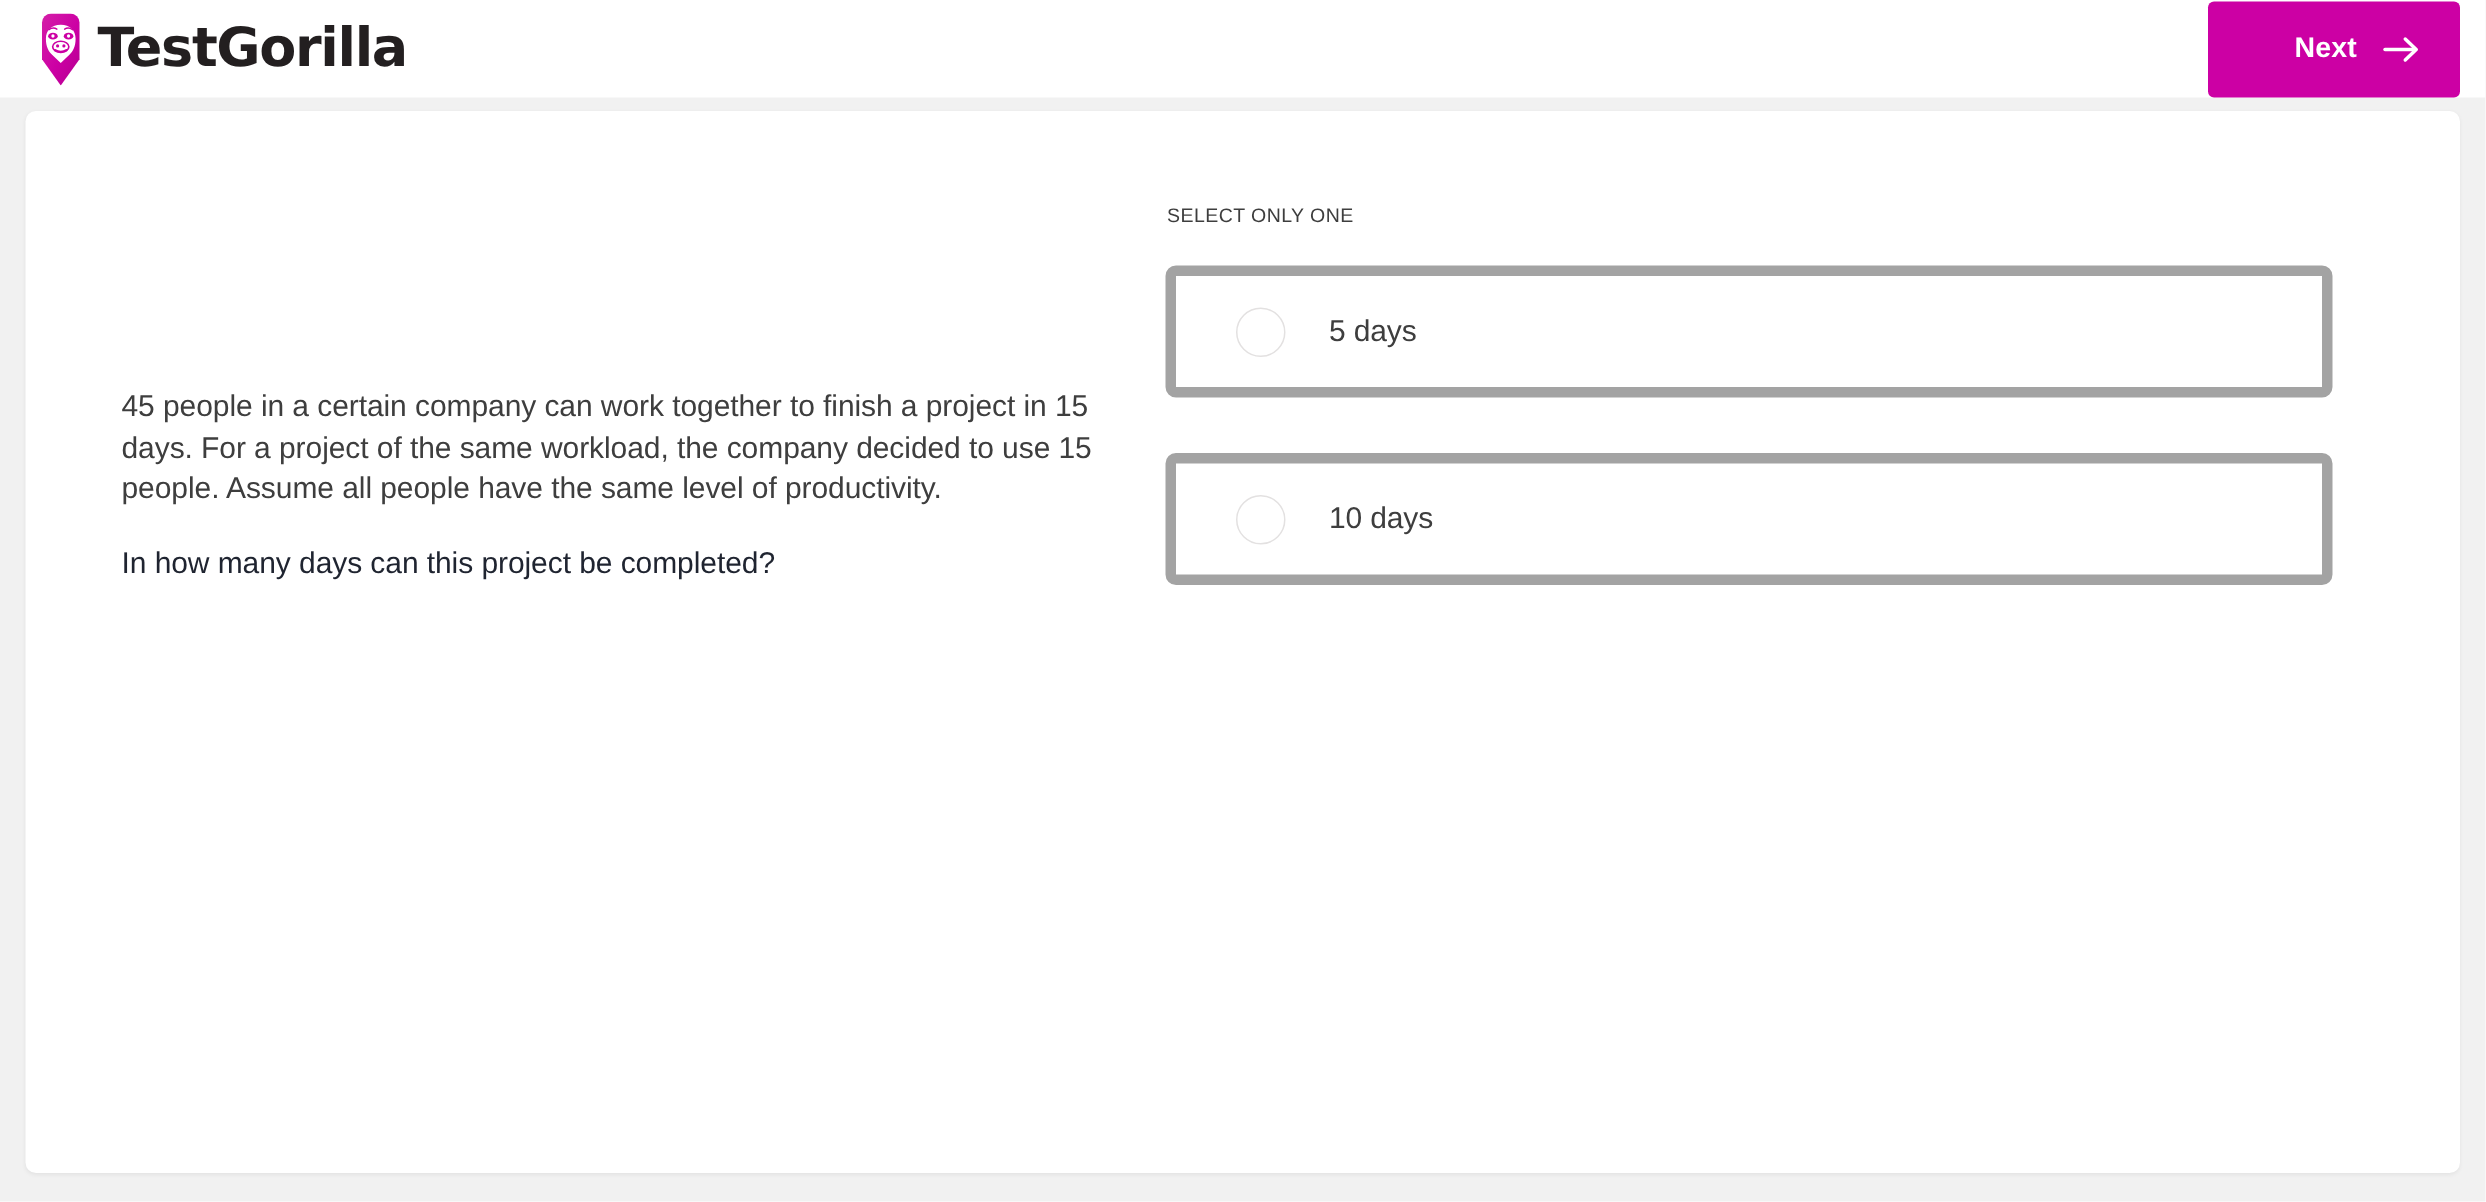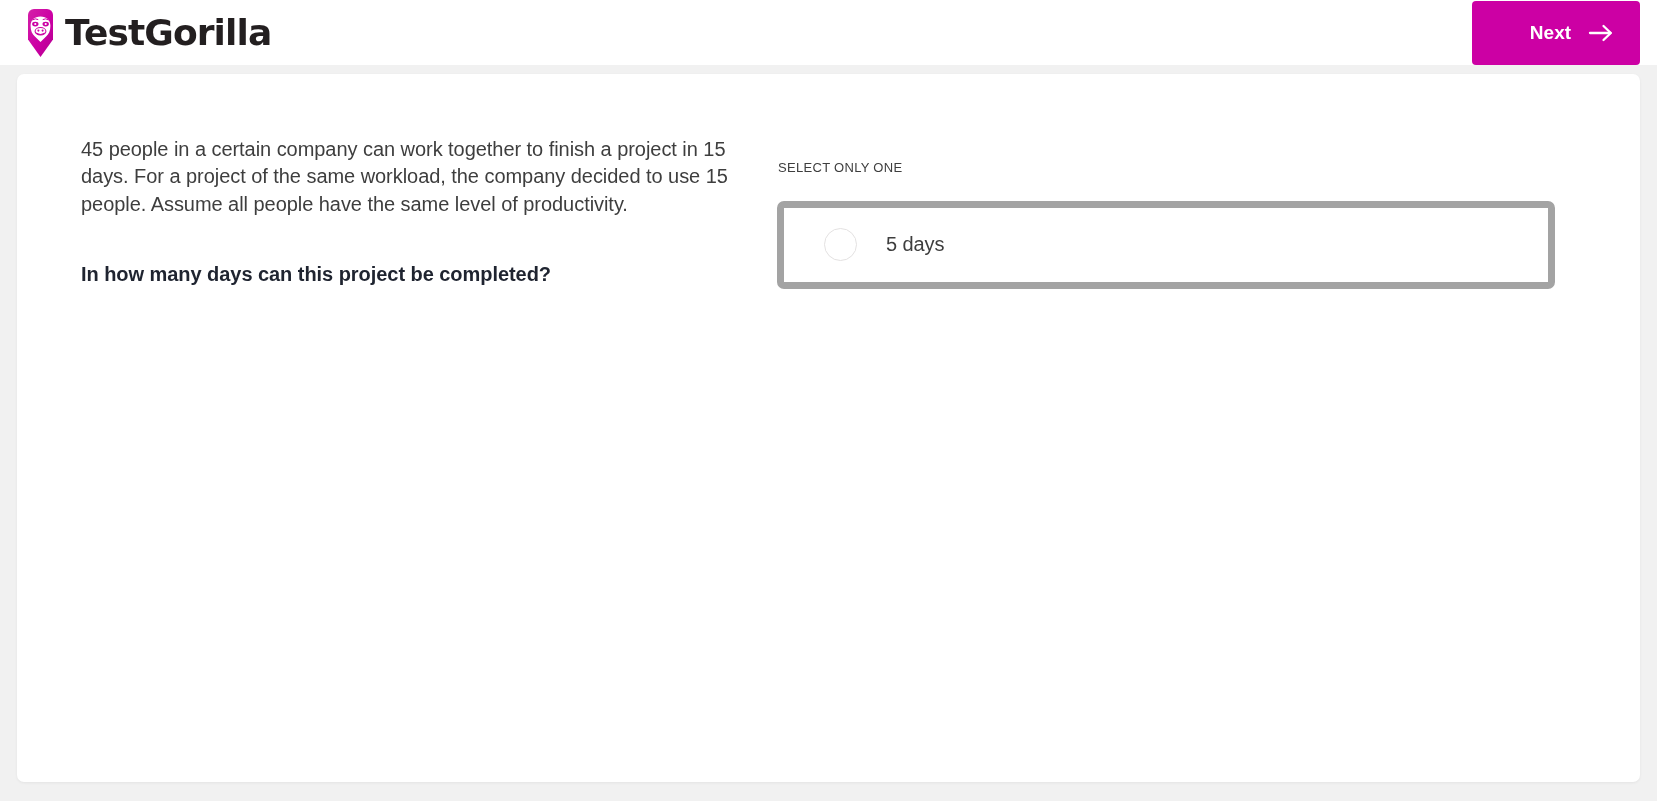--- a/index.html
+++ b/index.html
@@ -107,23 +107,23 @@
   .question-body {
     font-size: 20px;
     line-height: 1.37;
     color: #3e3e3e;
     font-family: "Liberation Sans", sans-serif;
     max-width: 660px;
     letter-spacing: -0.05px;
   }
 
   .question-prompt {
-    margin-top: 43px;
+    margin-top: 22px;
     font-size: 20px;
-    font-weight: bold;
+    font-weight: normal;
     color: #1f2430;
     line-height: 1.37;
     letter-spacing: -0.05px;
   }
 
   
   .answers-col {
     flex: 1;
     padding-right: 85px;
   }
@@ -224,20 +224,24 @@
     <div class="answers-col">
       <div class="answers-heading">SELECT ONLY ONE</div>
 
       <div class="options-list">
 
         <div class="option-card">
           <span class="option-radio"></span>
           <span class="option-label">5 days</span>
         </div>
 
+        <div class="option-card">
+          <span class="option-radio"></span>
+          <span class="option-label">10 days</span>
+        </div>
 
 
 
       </div>
     </div>
 
   </div>
 </div>
 
 </body></html>

